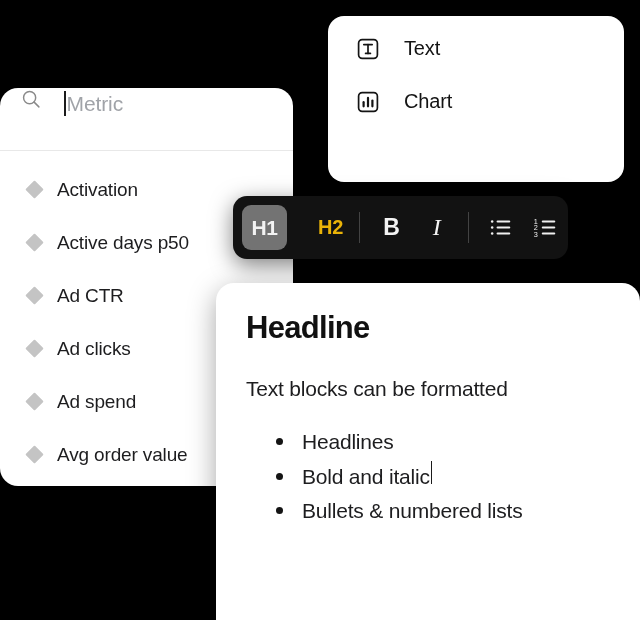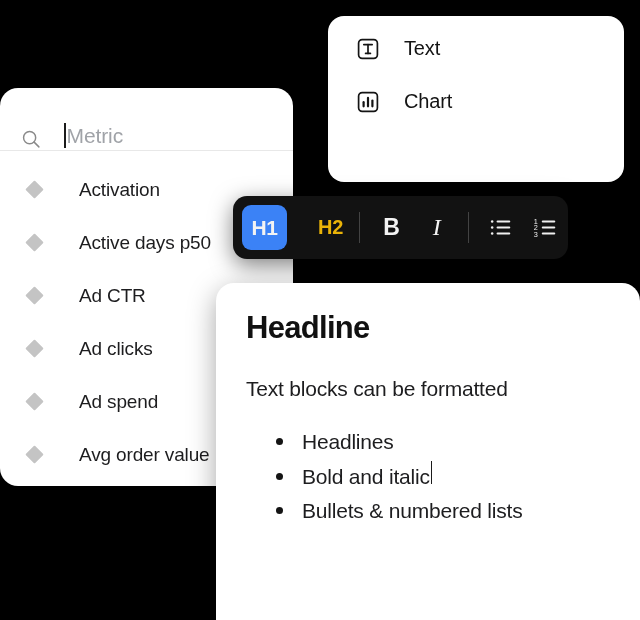--- a/index.html
+++ b/index.html
@@ -35,21 +35,21 @@
     left: 0px;
     top: 88px;
     width: 293px;
     height: 398px;
     border-radius: 18px;
     overflow: hidden;
   }
   .search-row {
     height: 63px;
     display: flex;
-    align-items: flex-end;
+    align-items: flex-start;
     padding: 0 0 0 20px;
     box-sizing: border-box;
     border-bottom: 1px solid #e8e8e8;
   }
   .search-icon {
     width: 22px;
     height: 22px;
     flex: 0 0 auto;
     color: #8a8a8a;
     display: block;
@@ -86,21 +86,21 @@
   }
   .diamond {
     width: 13px;
     height: 13px;
     background: #c4c4c4;
     transform: rotate(45deg);
     flex: 0 0 auto;
     border-radius: 1px;
   }
   .metric-label {
-    margin-left: 38px;
+    margin-left: 16px;
     font-size: 19px;
     color: #1d1d1f;
     letter-spacing: -0.15px;
   }
 
   
   #insert-panel {
     left: 328px;
     top: 0px;
     width: 296px;
@@ -152,21 +152,21 @@
     border-radius: 9px;
     display: flex;
     align-items: center;
     justify-content: center;
     color: #f3f3f3;
     flex: 0 0 auto;
     padding: 0 7px;
     box-sizing: border-box;
   }
   .tb-btn.active {
-    background: #3b82f6;
+    background: #737373;
   }
   .tb-h1 {
     font-size: 21px;
     font-weight: bold;
     letter-spacing: -0.3px;
   }
   .tb-h2 {
     font-size: 20px;
     font-weight: bold;
     color: #eab308;

